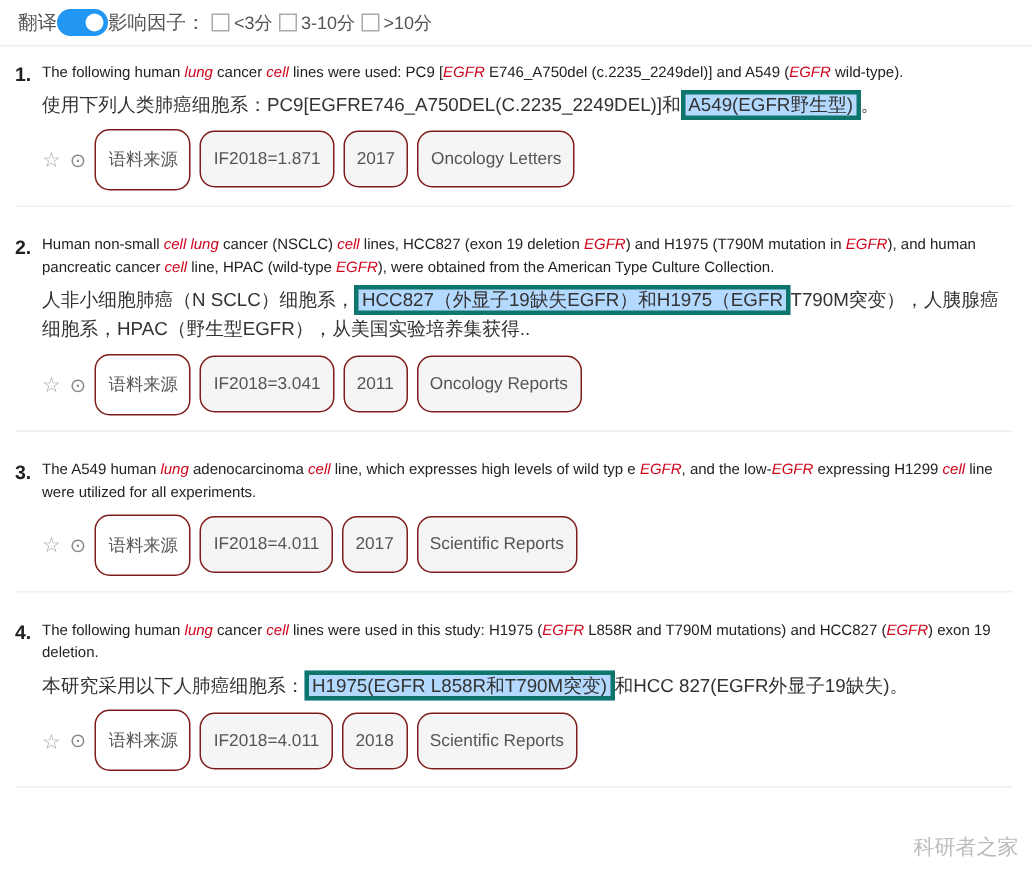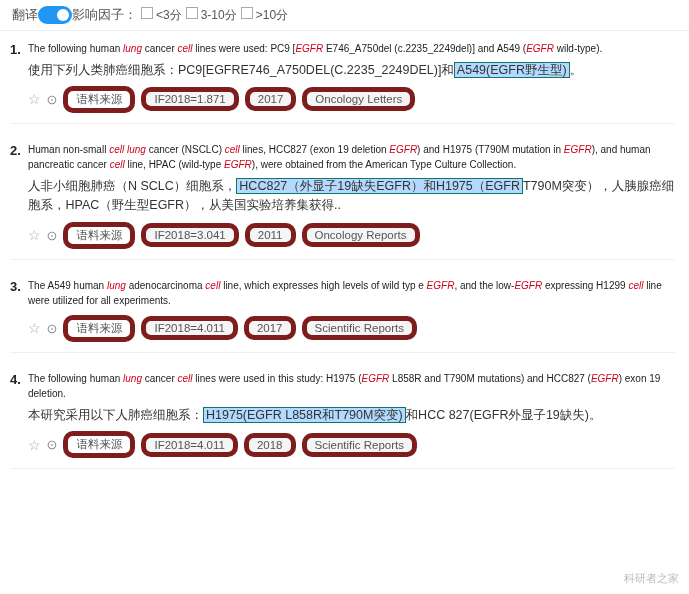--- a/index.html
+++ b/index.html
@@ -42,20 +42,21 @@
       width: 12px;
       height: 12px;
       background: #fff;
       border-radius: 50%;
     }
     .filter-label {
       color: #555;
     }
     .filter-item {
       display: inline-flex;
+      align-items: center;
       gap: 3px;
       margin-left: 4px;
       font-size: 12px;
       color: #555;
     }
     .filter-item .cb {
       width: 12px;
       height: 12px;
       border: 1px solid #aaa;
       display: inline-block;
@@ -78,48 +79,48 @@
       line-height: 1.55;
       color: #333;
       margin-top: 4px;
     }
     em {
       font-style: italic;
       color: #d0021b;
     }
     .highlight-box {
       background: #b3d9ff;
-      border: 1px solid #0f766e;
+      border: 3px solid #0f766e;
       padding: 0 2px;
       display: inline;
     }
     .entry-meta {
       display: flex;
       align-items: center;
       gap: 6px;
       margin-top: 6px;
       flex-wrap: wrap;
     }
     .star-icon { color: #aaa; font-size: 14px; cursor: pointer; }
     .recycle-icon { color: #888; font-size: 13px; cursor: pointer; }
     .tag {
       background: #f5f5f5;
-      border: 5px solid #7f1d1d;
+      border: 1px solid #7f1d1d;
       border-radius: 10px;
-      padding: 1px 8px;
+      padding: 12px 8px;
       font-size: 11.5px;
       color: #555;
       cursor: pointer;
     }
     .tag.source { background: #fff; }
     .watermark {
       position: fixed;
-      bottom: 8px;
+      bottom: 20px;
       right: 10px;
-      font-size: 11px;
+      font-size: 14px;
       color: #bbb;
     }
     .entry-row {
       display: flex;
       align-items: flex-start;
     }
     .entry-index {
       min-width: 18px;
       font-weight: bold;
       padding-top: 1px;

